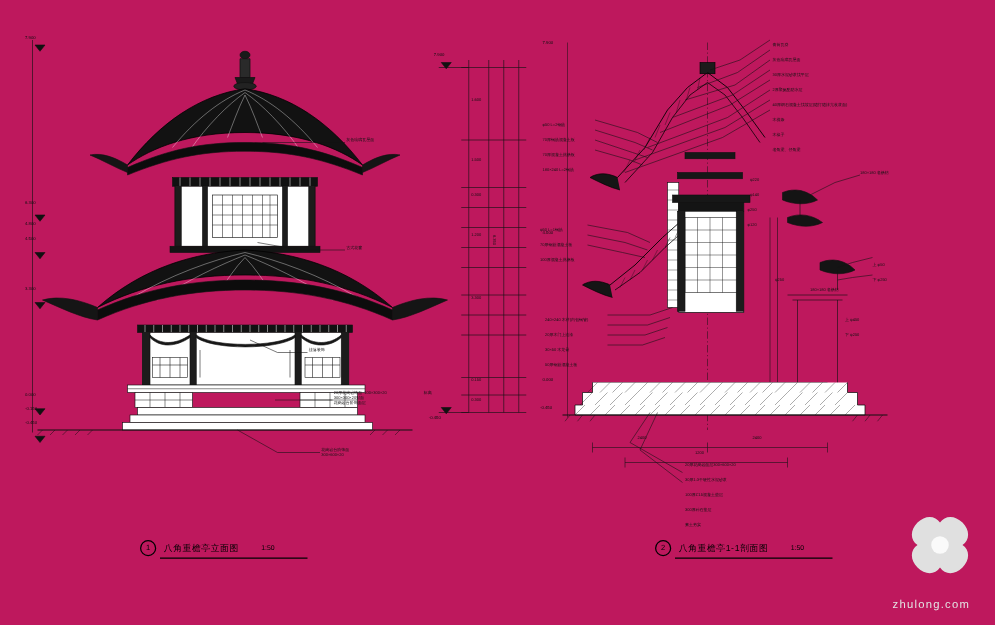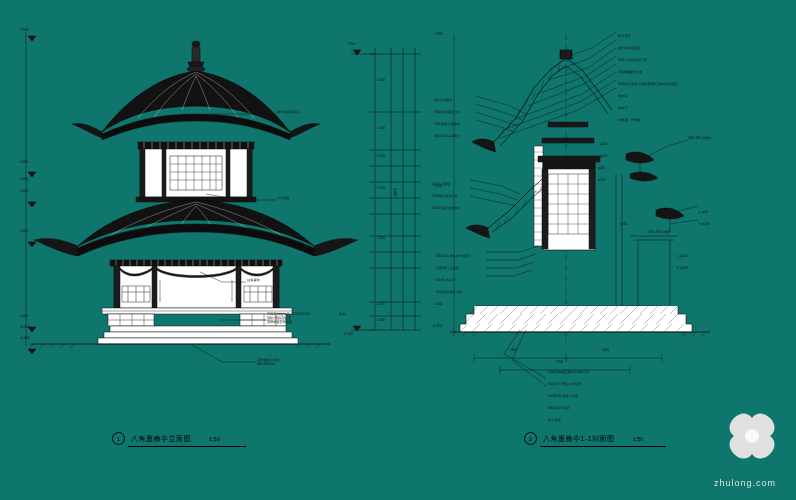--- a/index.html
+++ b/index.html
@@ -12,21 +12,21 @@
     height: 500px;
     font-family: "Liberation Sans", sans-serif;
     overflow: hidden;
     position: relative;
   }
   #sheet {
     position: absolute;
     left: 0; top: 0;
     width: 796px;
     height: 500px;
-    background: #0f766e;
+    background: #be185d;
   }
   .abs { position: absolute; }
   .lbl {
     font-size: 3.2px;
     line-height: 1.25;
     color: #141414;
     white-space: pre;
     letter-spacing: 0px;
   }
   .title {

